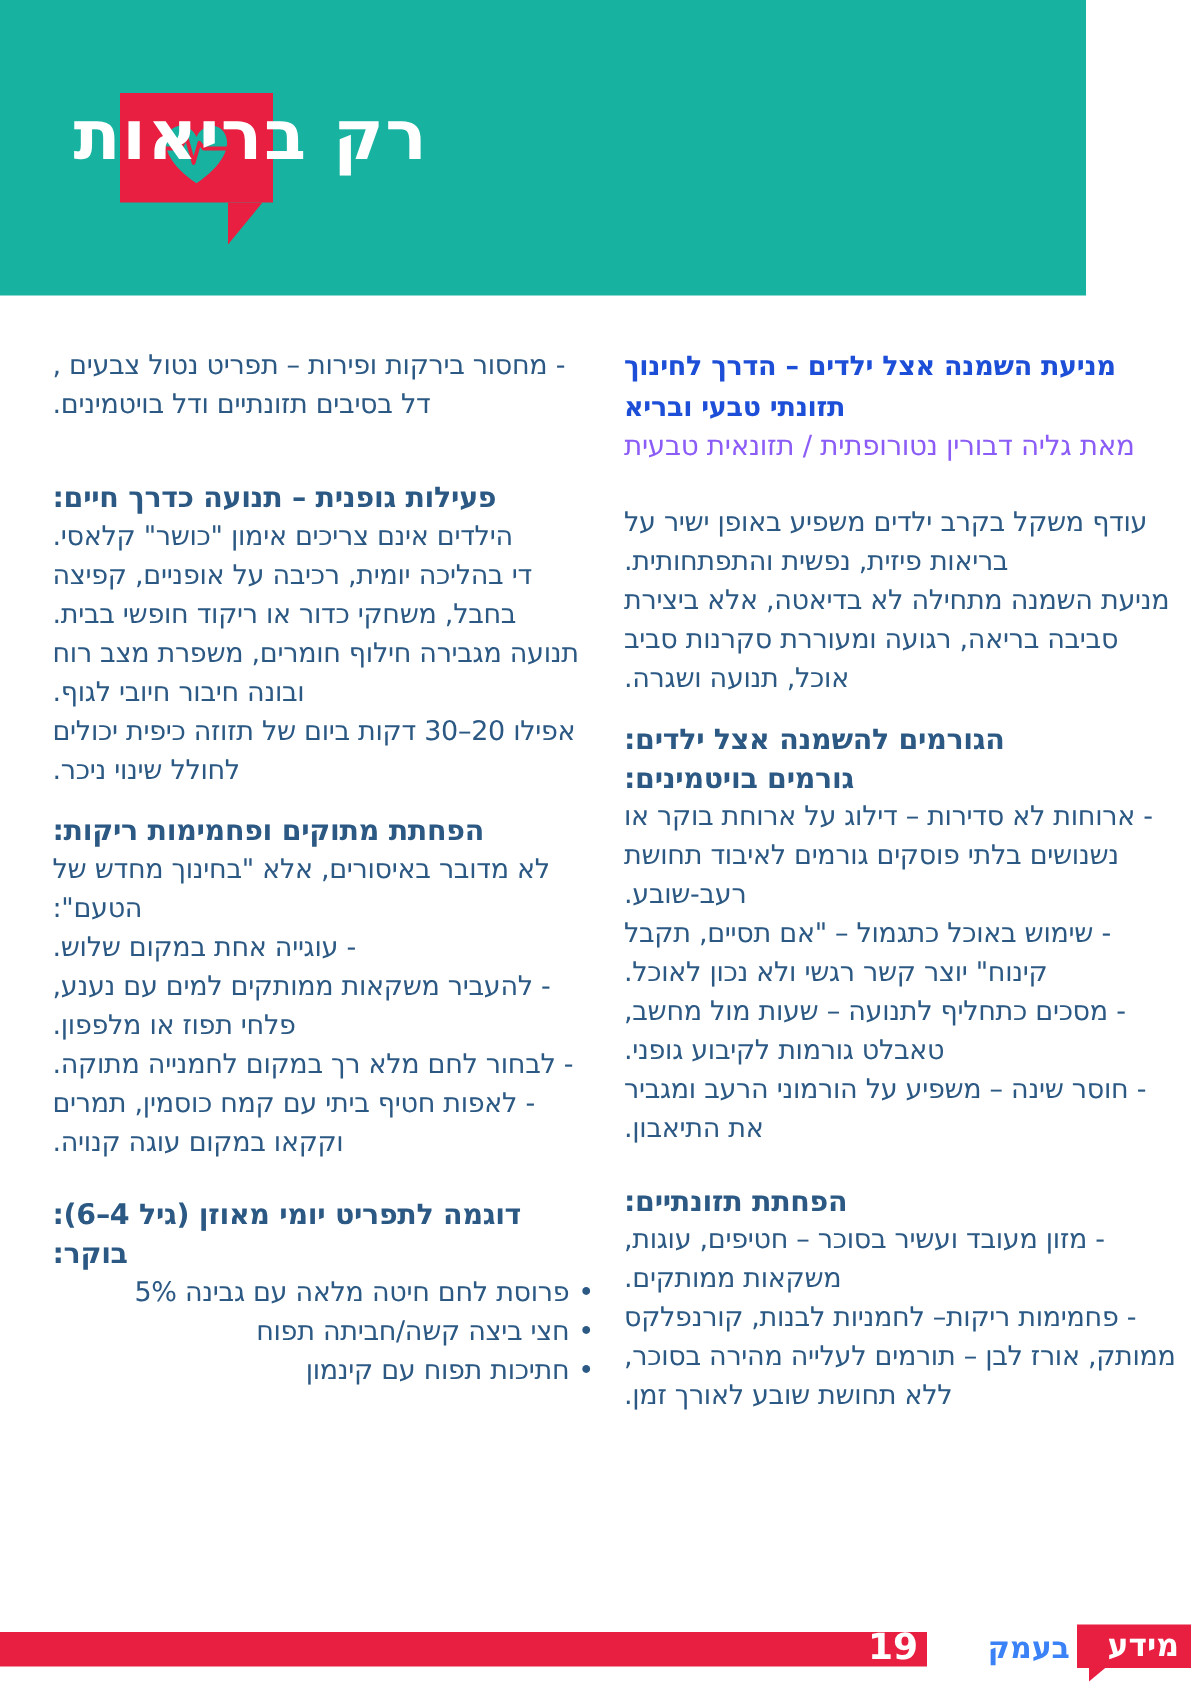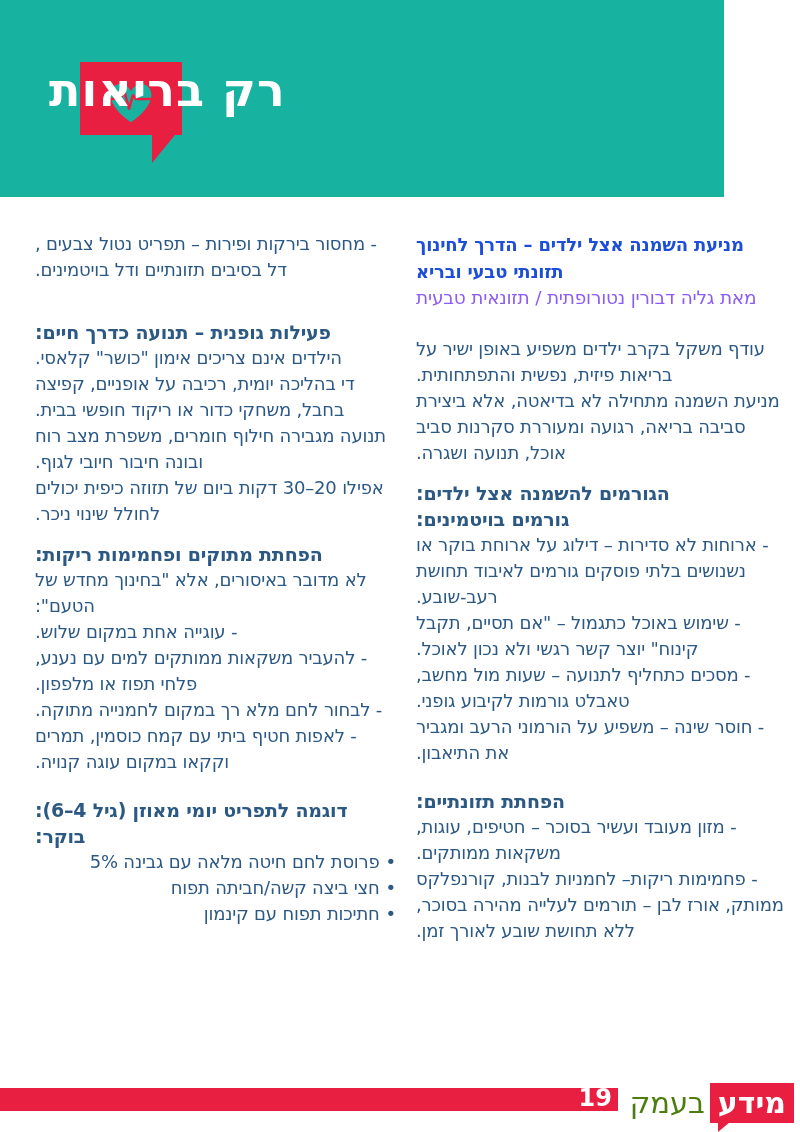--- a/index.html
+++ b/index.html
@@ -29,25 +29,25 @@
   .list > div { margin:0; }
   .bullet-row { display:flex; gap:6px; }
   .bullet-row .glyph { flex:0 0 auto; }
 
   
   .footer-bar { position:absolute; top:1088px; left:0; width:618px; height:23px; background:#e81f40;
                 display:flex; align-items:center; justify-content:flex-start; direction:ltr; }
   .page-number { color:#ffffff; font-weight:700; font-size:24px; line-height:23px;
                  position:absolute; right:6px; top:-1px; }
   .footer-logo { position:absolute; top:1083px; right:6px; display:flex; align-items:center; gap:5px; direction:rtl; }
-  .brand-box { position:relative; background:#e81f40; color:#ffffff; font-weight:700; font-size:30px;
-               padding:2px 8px 3px 8px; }
+  .brand-box { position:relative; background:#e81f40; color:#ffffff; font-weight:700; font-size:21px;
+               padding:2px 8px 3px 20px; }
   .brand-box-tail { position:absolute; left:8px; bottom:-9px; width:0; height:0;
                     border-top:10px solid #e81f40; border-right:12px solid transparent; }
-  .brand-word { color:#4d7c0f; font-weight:400; font-size:29px; }
+  .brand-word { color:#3b82f6; font-weight:700; font-size:20px; }
 </style>
 </head>
 <body>
 
 <div class="header-band">
   <div class="logo-bubble">
     <svg width="62" height="58" viewBox="0 0 64 60">
       <path d="M32 54 C14 42 7 28 13 19 C18 11.5 28 13.5 32 22 C36 13.5 46 11.5 51 19 C57 28 50 42 32 54 Z" fill="#17b3a0"></path>
       <path d="M9 30 L21 30 L25 22 L30 40 L34 26 L37 30 L55 30" stroke="#e81f40" stroke-width="2.6" fill="none" stroke-linecap="round" stroke-linejoin="round"></path>
     </svg>

